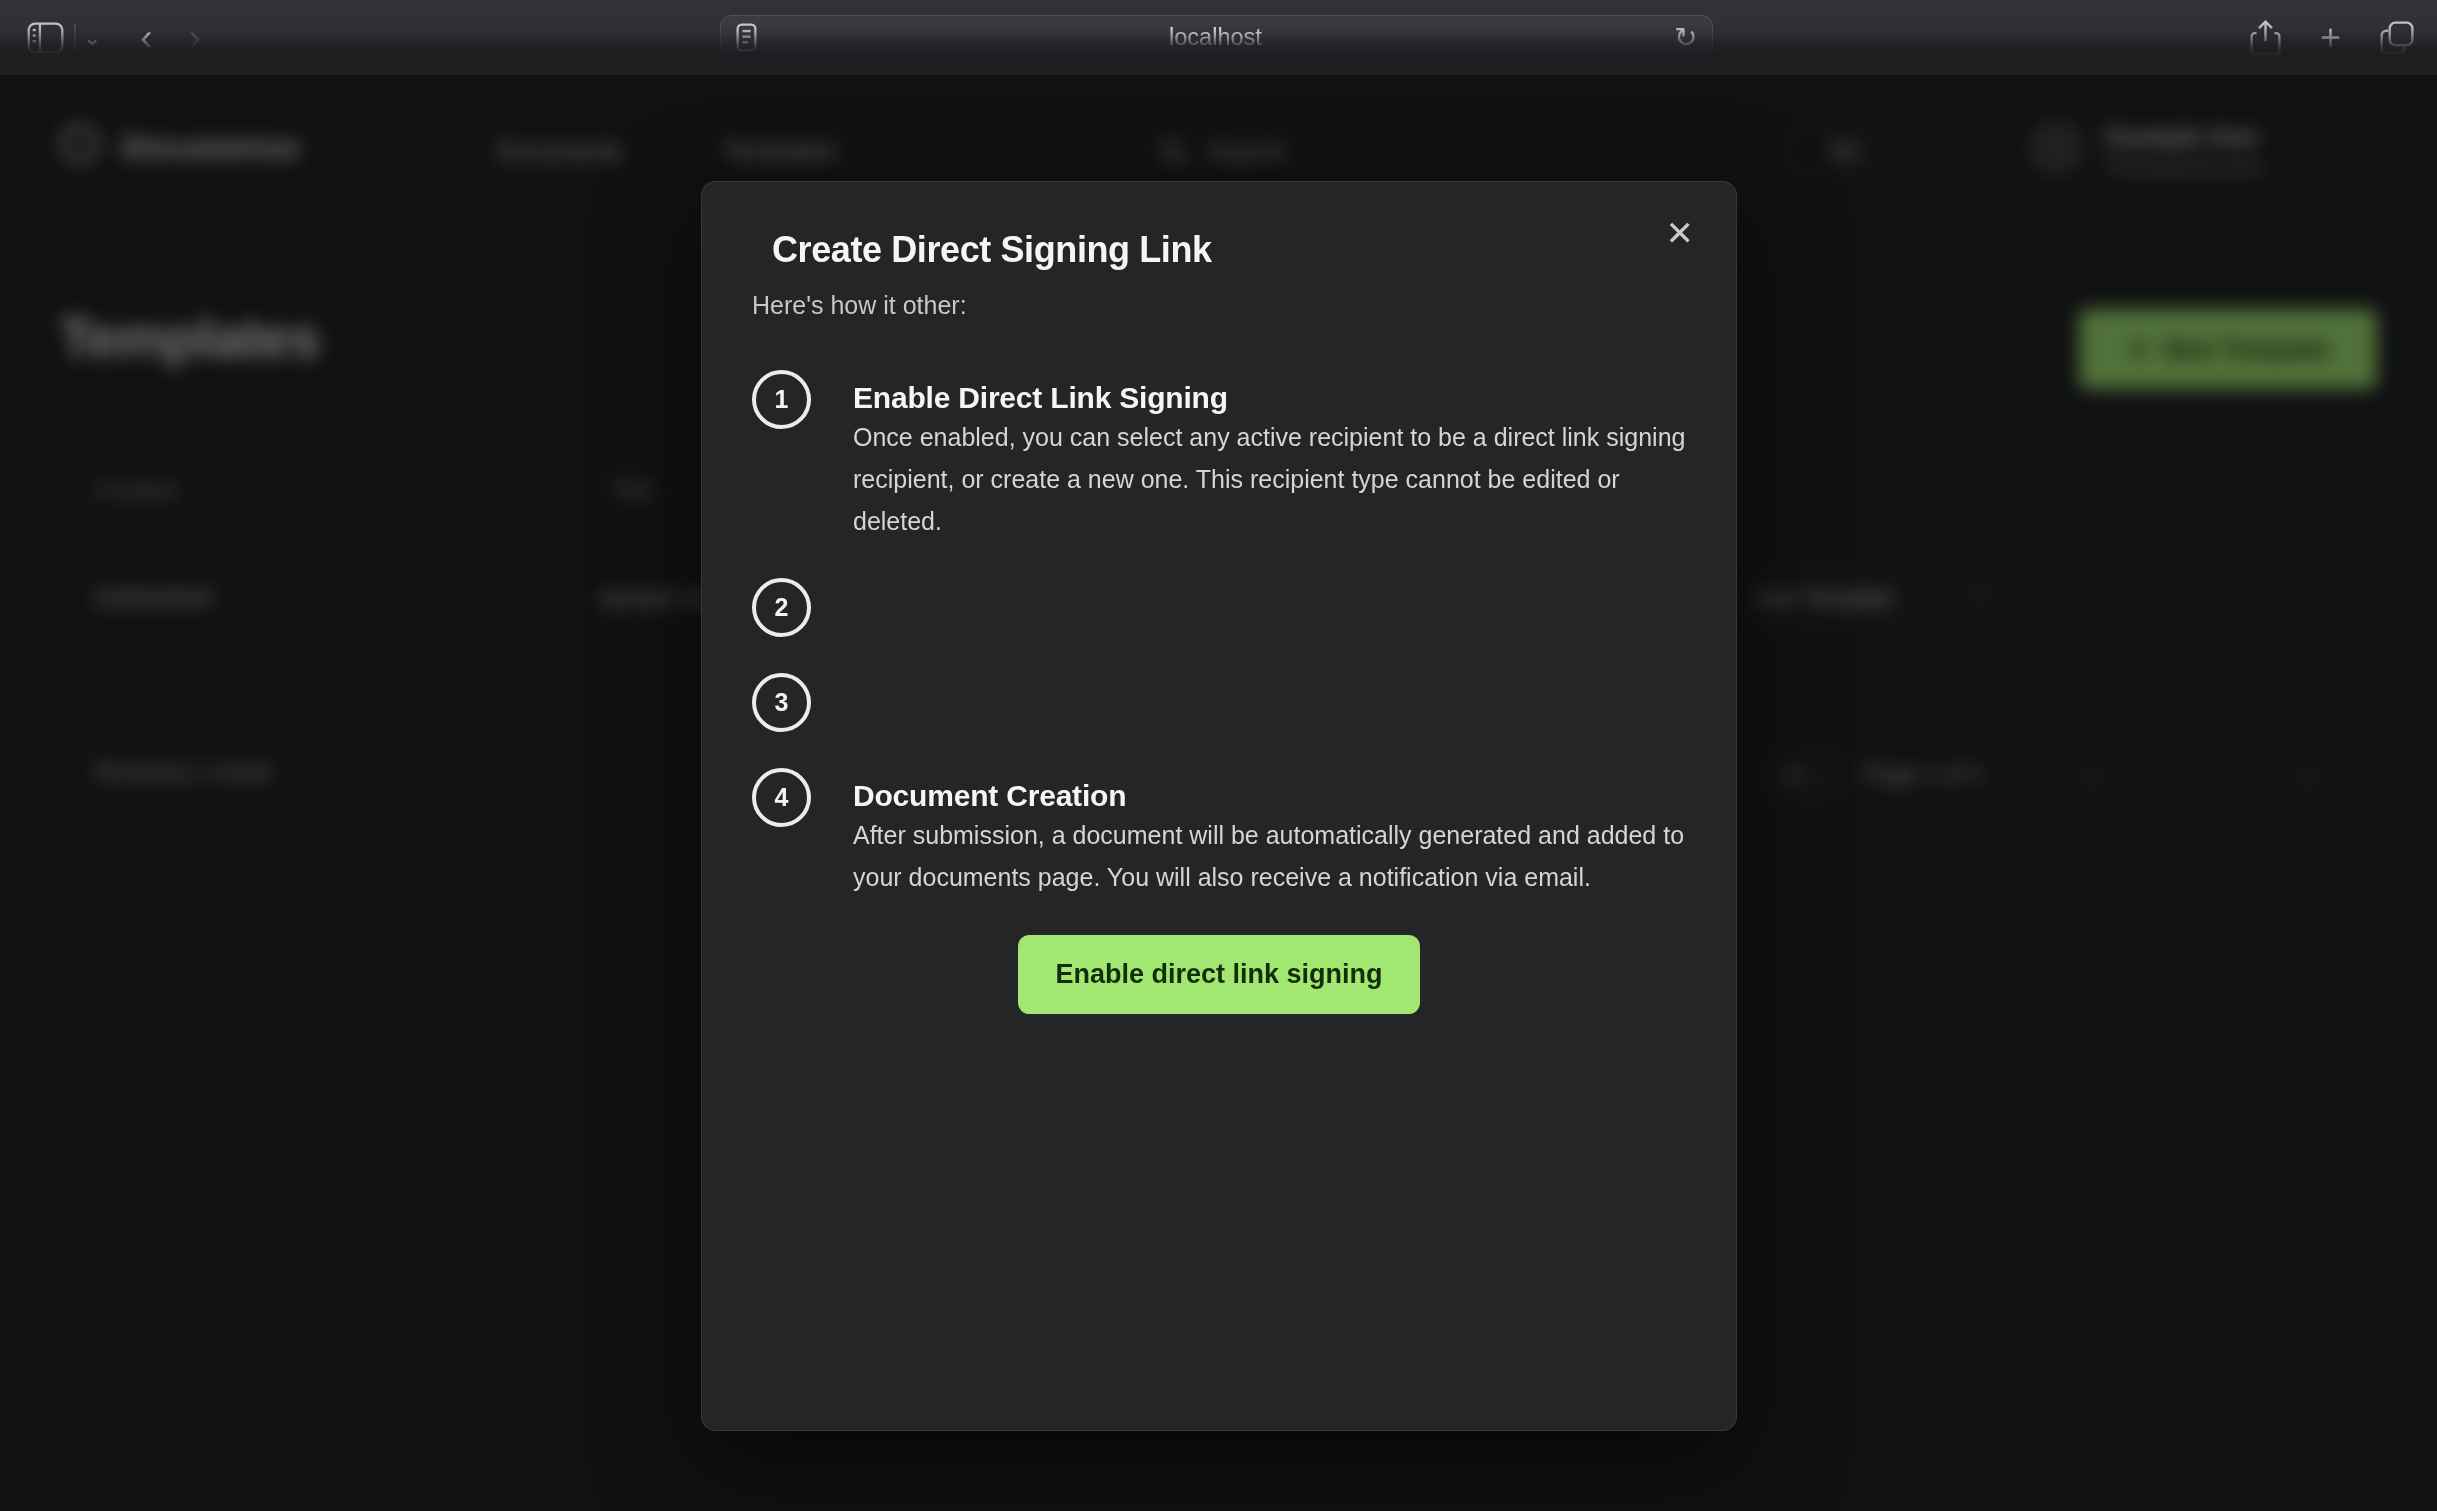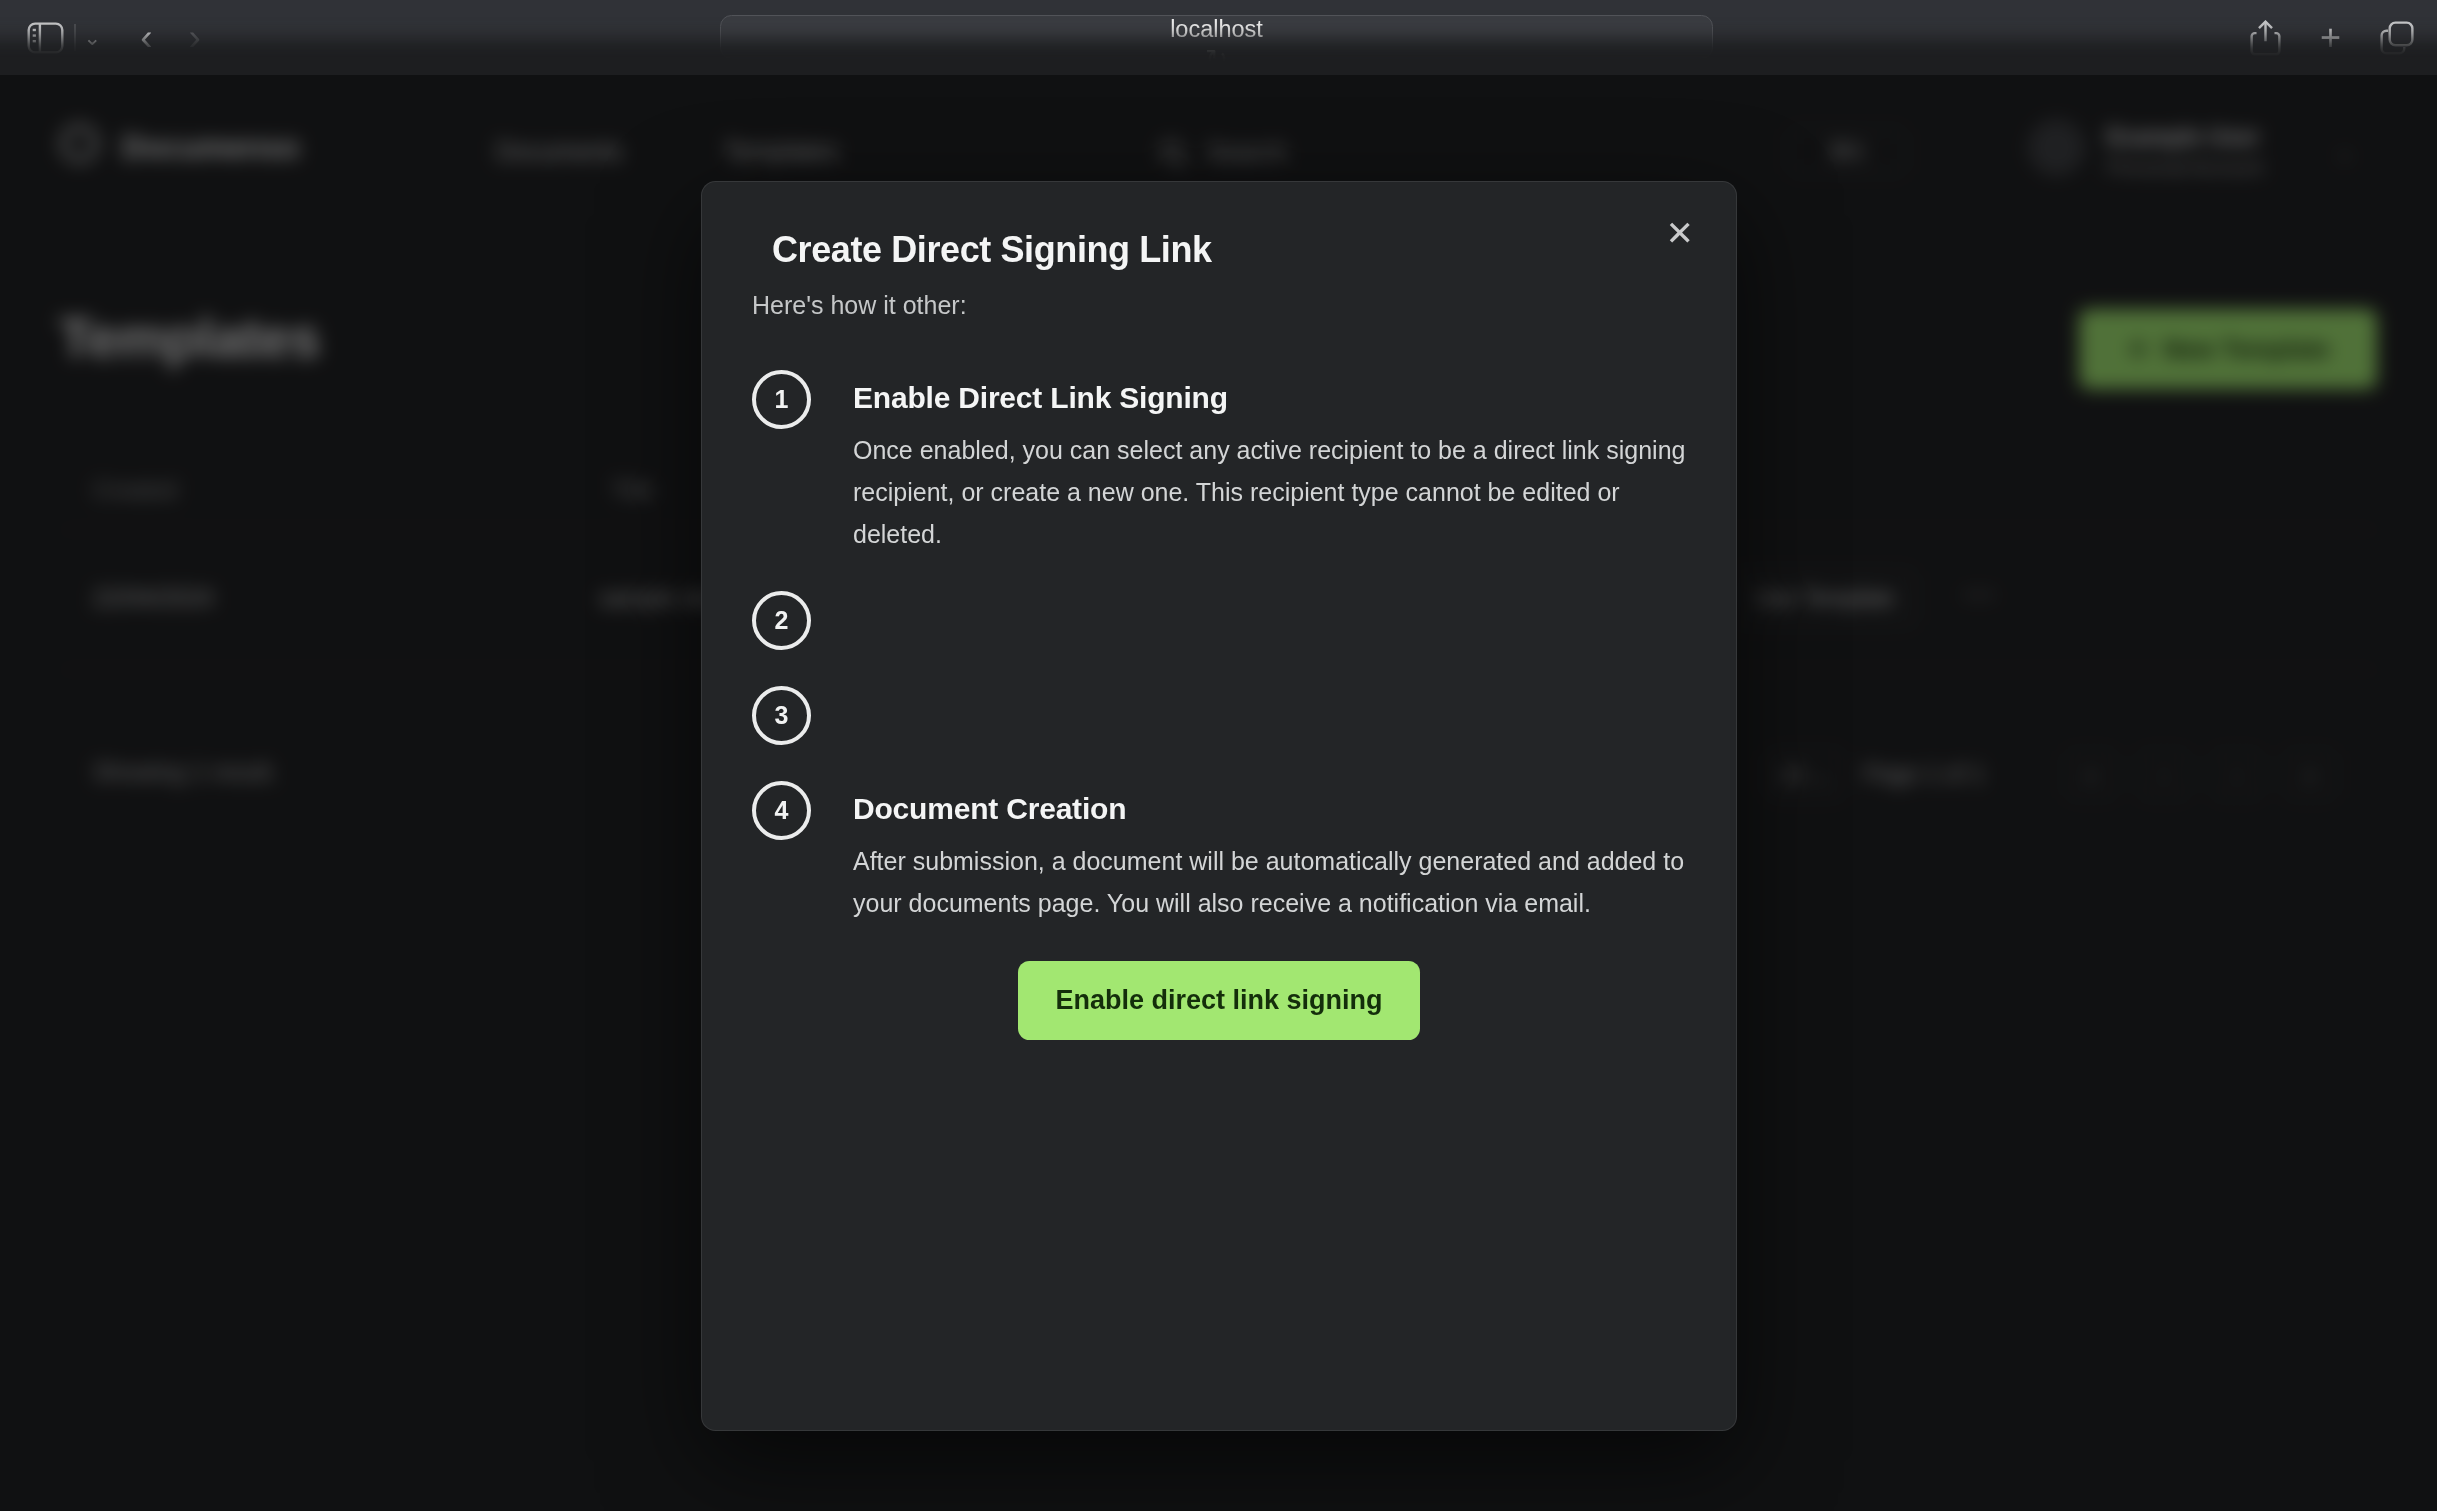--- a/index.html
+++ b/index.html
@@ -11,21 +11,21 @@
     background:#303237; border-bottom:0.8px solid #141414; }
   .chrome-left { position:absolute; left:24px; top:0; height:75px; display:flex; align-items:center; }
   .sidebar-btn { width:42px; height:36px; display:flex; align-items:center; justify-content:center; color:#c5c6c8; }
   .chrome-divider { width:1.6px; height:27.6px; background:#4a4c50; margin:0 8px; }
   .chev-down { color:#c5c6c8; font-size:21px; margin-right:21px; }
   .nav-arrow { font-size:37px; font-weight:300; line-height:1; padding:0 18px; }
   .nav-back { color:#d8d9da; }
   .nav-fwd  { color:#5e6064; }
   .urlbar { position:absolute; left:720px; top:15.4px; width:993px; height:44px;
     background:#3a3c41; border:1.6px solid #515358; border-radius:11.4px;
-    display:flex; align-items:center; padding:0 14.6px;flex-direction:column; }
+    display:flex; align-items:center; padding:0 14.6px; }
   .urlbar .url-text { flex:1; text-align:center; color:#ececec; font-size:23.5px; }
   .reader-icon { color:#cfd0d2; }
   .reload-icon { color:#cfd0d2; font-size:27.6px; }
   .chrome-right { position:absolute; right:24px; top:0; height:75px; display:flex; align-items:center; gap:39px; color:#c5c6c8; }
   .plus-icon { font-size:36px; font-weight:300; }
 
   
   .viewport { position:absolute; top:75px; left:0; width:2438px; height:1437px; background:#1d1e20; }
   .app-blur { position:absolute; inset:-36px; padding:36px; filter:blur(9px); background:#1d1e20; }
   .app-content { position:relative; width:2438px; height:1437px; }
@@ -84,21 +84,21 @@
     box-shadow:0 32px 97px rgba(0,0,0,0.6); padding:47px 50px 50px 50px; }
   .modal-close { position:absolute; top:34px; right:42px; font-size:34px; font-weight:300;
     color:#c9cacb; background:none; border:none; line-height:1; cursor:default; }
   .modal-title { font-size:36px; font-weight:700; letter-spacing:-0.4px; color:#f4f5f5;margin-left:20px; }
   .modal-subtitle { margin-top:19.5px; font-size:25px; color:#c5c7c8; }
   .steps { margin-top:50px; }
   .step { display:grid; grid-template-columns:65px 1fr; column-gap:36px; margin-bottom:36px; }
   .step-circle { width:59px; height:59px; border:4px solid #ebecec; border-radius:50%;
     display:flex; align-items:center; justify-content:center; font-size:25px; font-weight:700; color:#f2f3f3; }
   .step-heading { margin-top:11.4px; font-size:30px; font-weight:700; letter-spacing:-0.2px; color:#f4f5f5; }
-  .step-body { margin-top:14px; font-size:25px; line-height:42px; color:#d3d5d6; max-width:847px; }
+  .step-body { margin-top:1px; font-size:25px; line-height:42px; color:#d3d5d6; max-width:847px; }
   .cta-row { margin-top:37px; text-align:center; }
   .cta-btn { display:inline-block; background:#a2e771; color:#142e0b; font-size:27px; font-weight:600;
     font-family:inherit; border:none; border-radius:11.4px; padding:24px 37px; line-height:31px; cursor:default; }
 
   svg { display:block; }
 </style>
 </head>
 <body>
 
 <div class="chrome">

